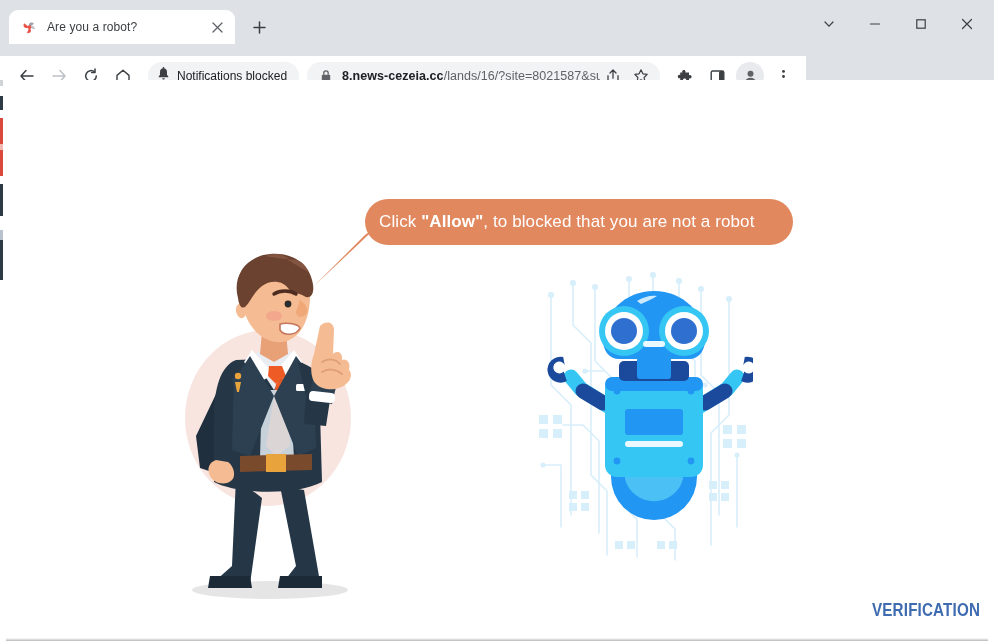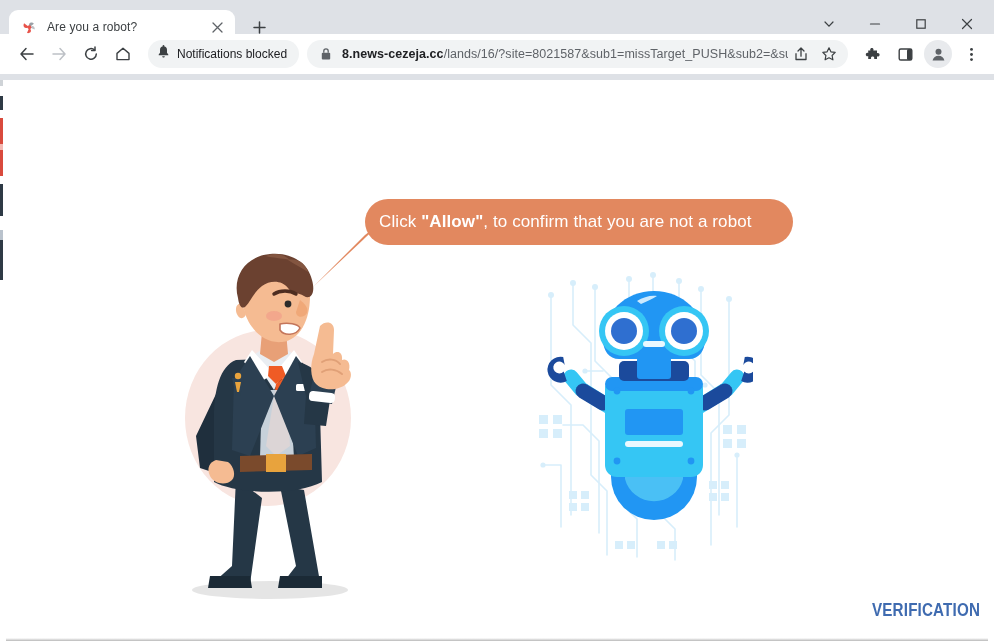--- a/index.html
+++ b/index.html
@@ -96,22 +96,22 @@
     height: 32px;
     display: flex;
     align-items: center;
     justify-content: center;
   }
   .wc-btn.close { margin-right: 4px; }
 
   
   .toolbar {
     position: absolute;
-    top: 34px; left: 0;
-    width: 994px;
+    top: 56px; left: 0;
+    width: 806px;
     height: 40px;
     background: #ffffff;
     display: flex;
     align-items: center;
     padding: 0 8px;
   }
 
   .nav-btn {
     width: 30px; height: 30px;
     display: flex;
@@ -606,21 +606,21 @@
       </svg>
     </div>
 
     <div class="bubble-tail">
       <svg width="70" height="68" viewBox="0 0 70 68">
         <path d="M70 0 L52 14 L0 66 Z" fill="#e2885f"></path>
       </svg>
     </div>
 
     <div class="speech-bubble">
-      <span class="speech-text"><span>Click </span><b>"Allow"</b><span>, to confirm that you are not a robot</span></span>
+      <span class="speech-text"><span>Click </span><b>"Allow"</b><span>, to blocked that you are not a robot</span></span>
     </div>
 
     <div class="verification-logo">VERIFICATION</div>
 
     <div class="page-shadow-bottom"></div>
   </div>
 
 </div>
 
 </body></html>

